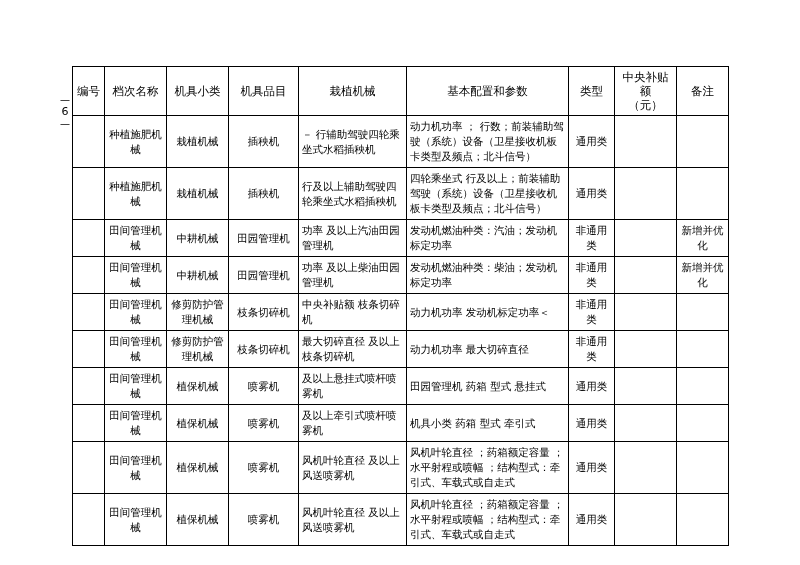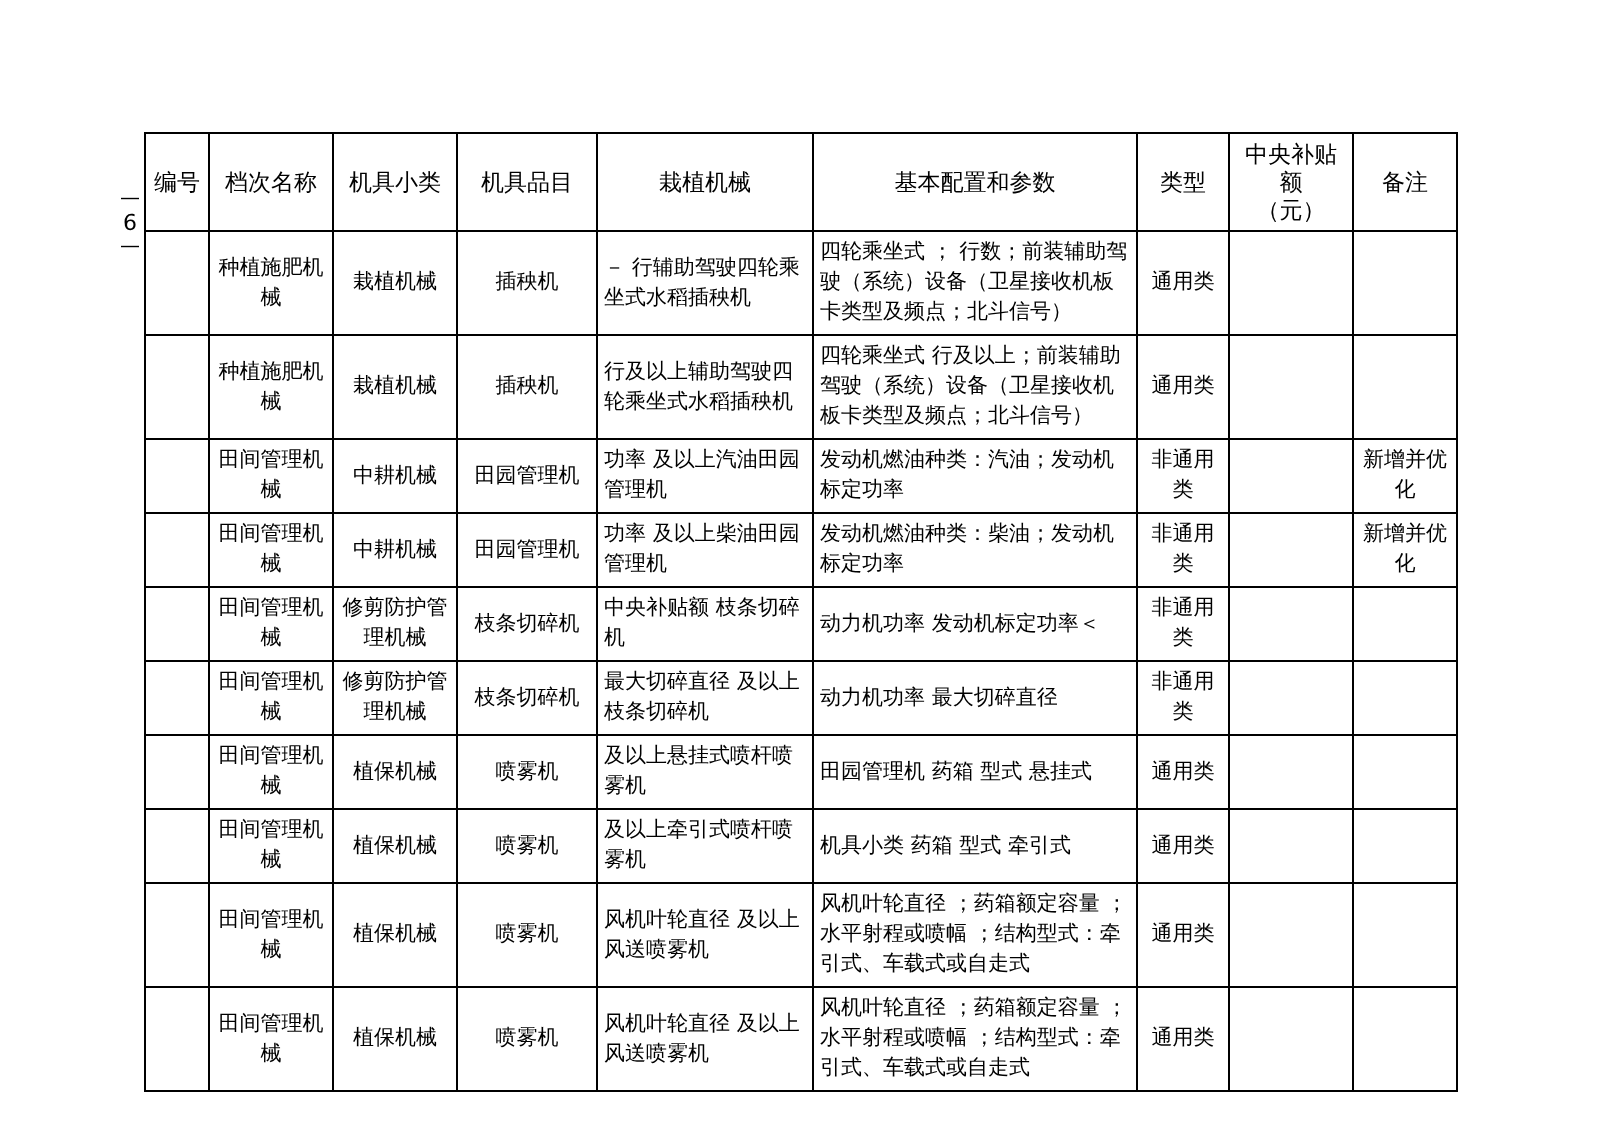--- a/index.html
+++ b/index.html
@@ -135,21 +135,21 @@
           <td class="c-center">
             <span class="cell-wrap">栽植机械</span>
           </td>
           <td class="c-center">
             <span class="cell-wrap">插秧机</span>
           </td>
           <td class="c-left">
             <span class="cell-wrap">－ 行辅助驾驶四轮乘坐式水稻插秧机</span>
           </td>
           <td class="c-left">
-            <span class="cell-wrap">四轮乘坐式 ； 行数；前装辅助驾驶（系统）设备（卫星接收机板卡类型及频点；北斗信号）</span>
+            <span class="cell-wrap">动力机功率 ； 行数；前装辅助驾驶（系统）设备（卫星接收机板卡类型及频点；北斗信号）</span>
           </td>
           <td class="c-center">
             <span class="cell-wrap">通用类</span>
           </td>
           <td class="c-center">
             <span class="cell-wrap"></span>
           </td>
           <td class="c-center">
             <span class="cell-wrap"></span>
           </td>

